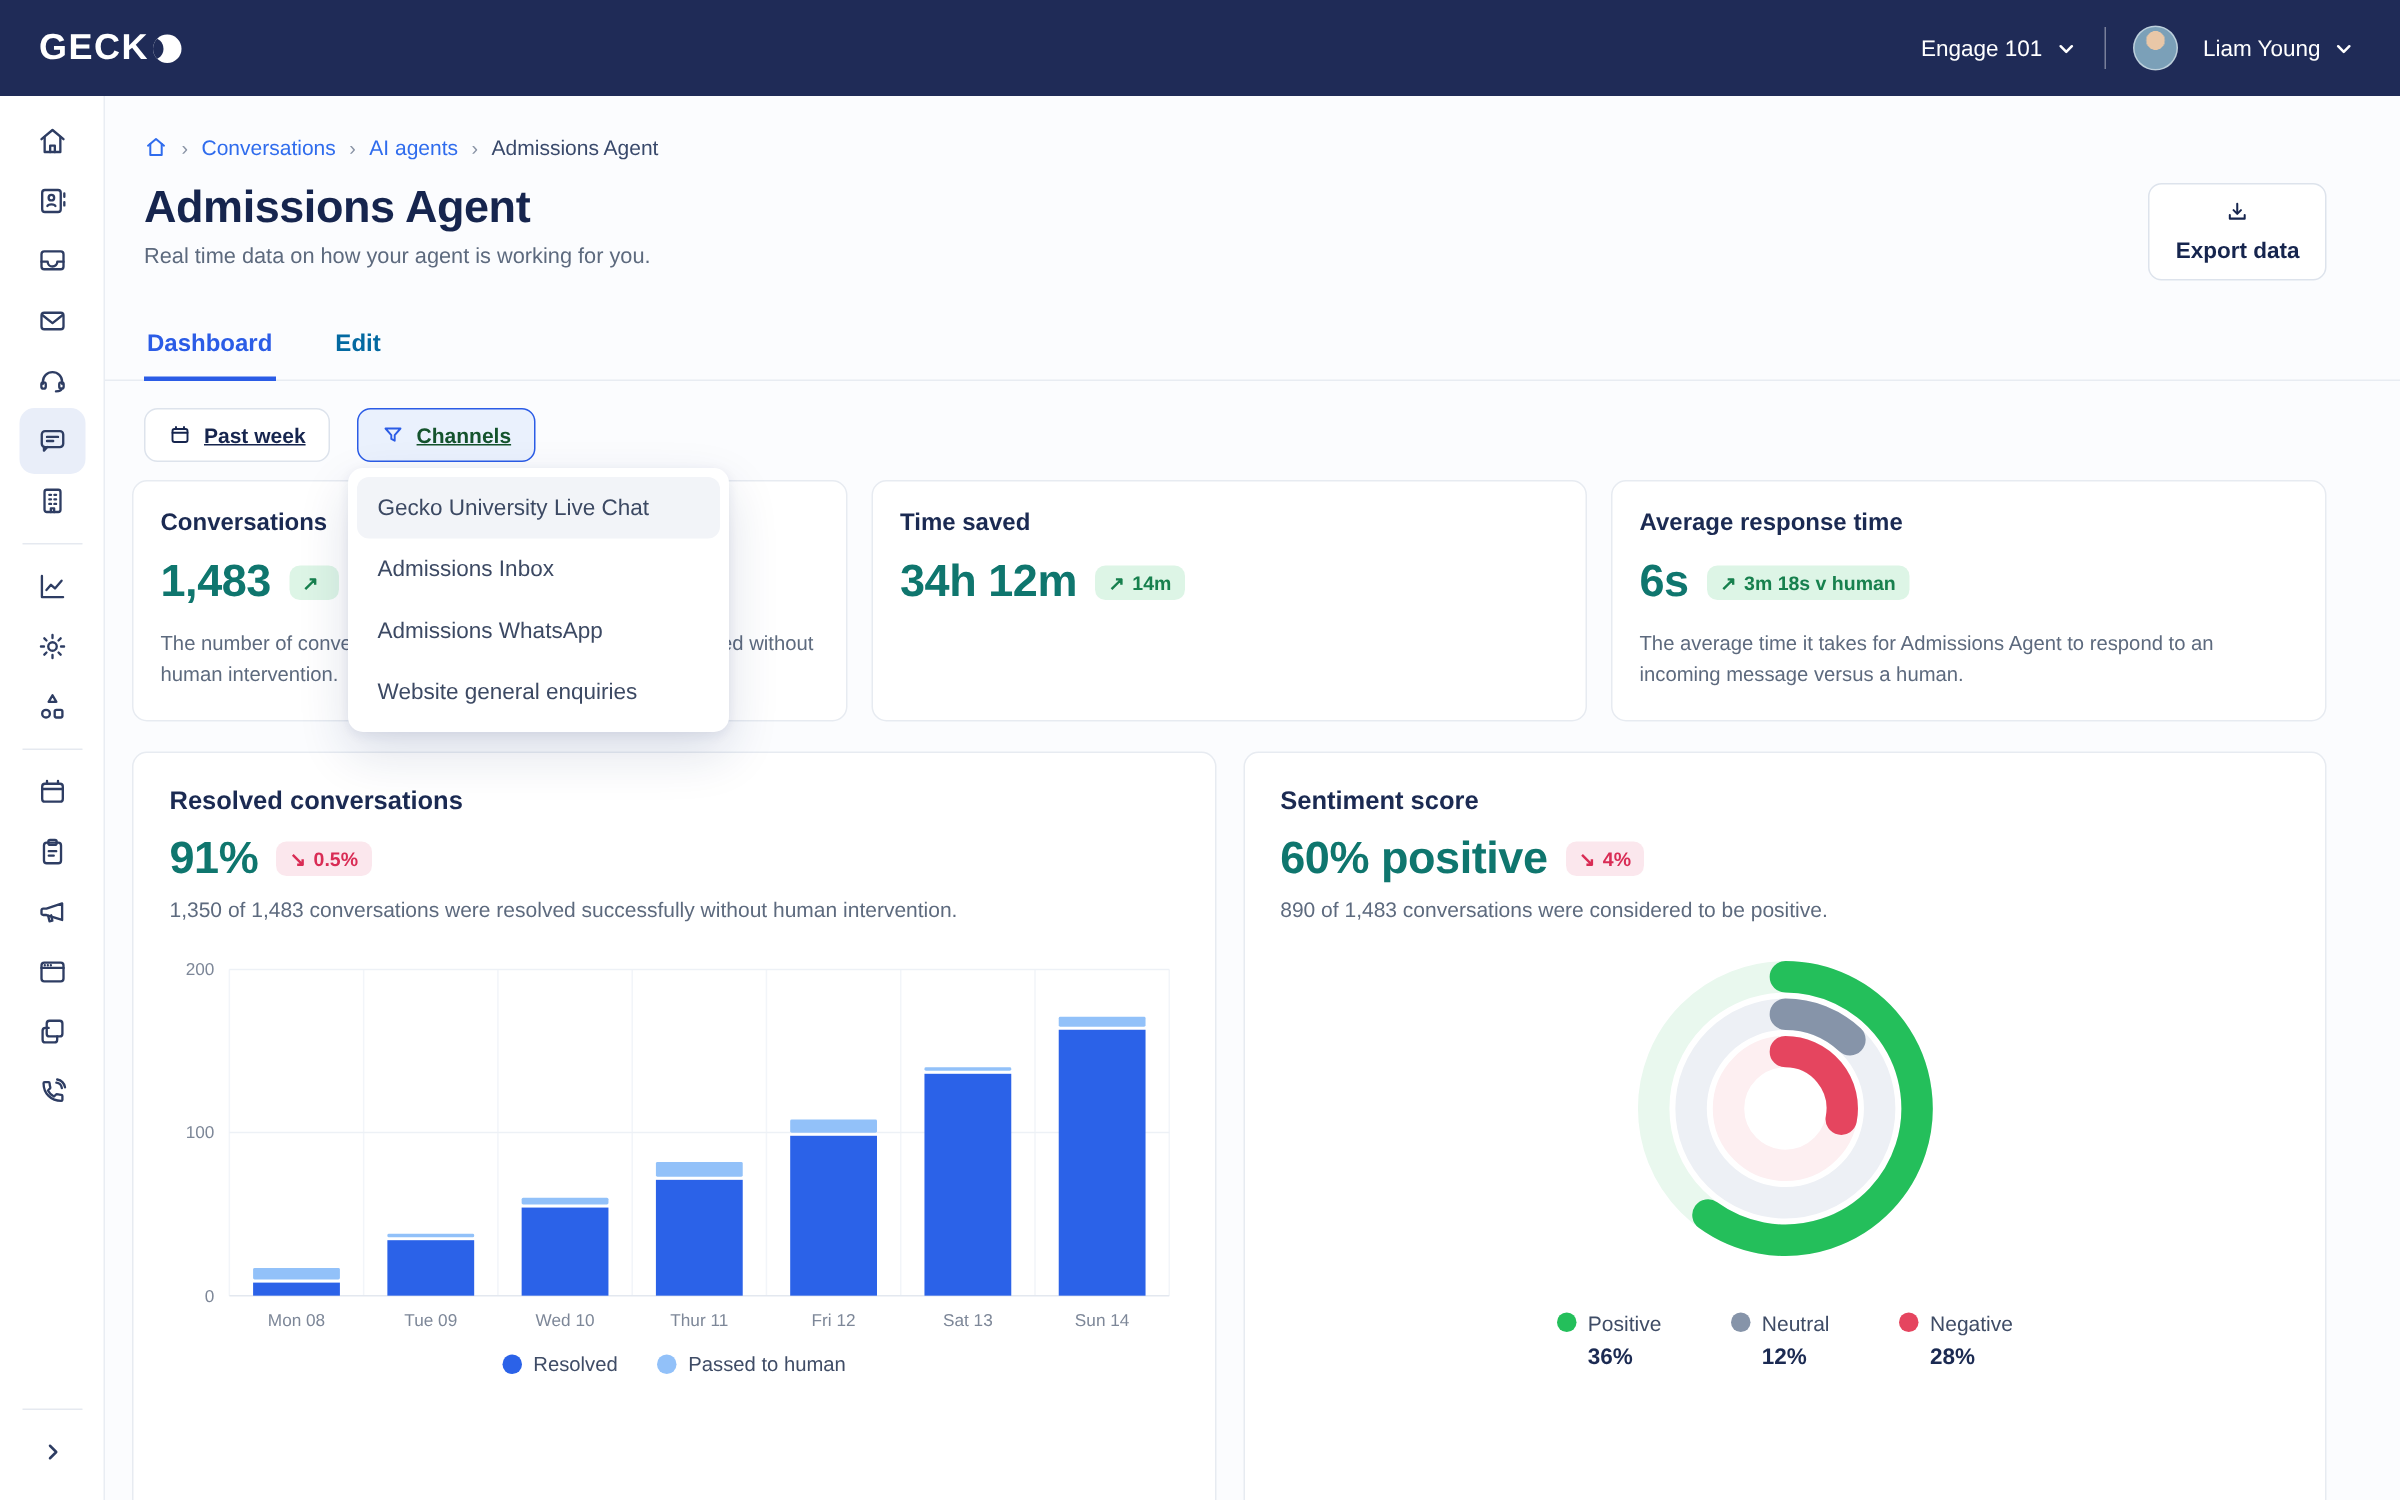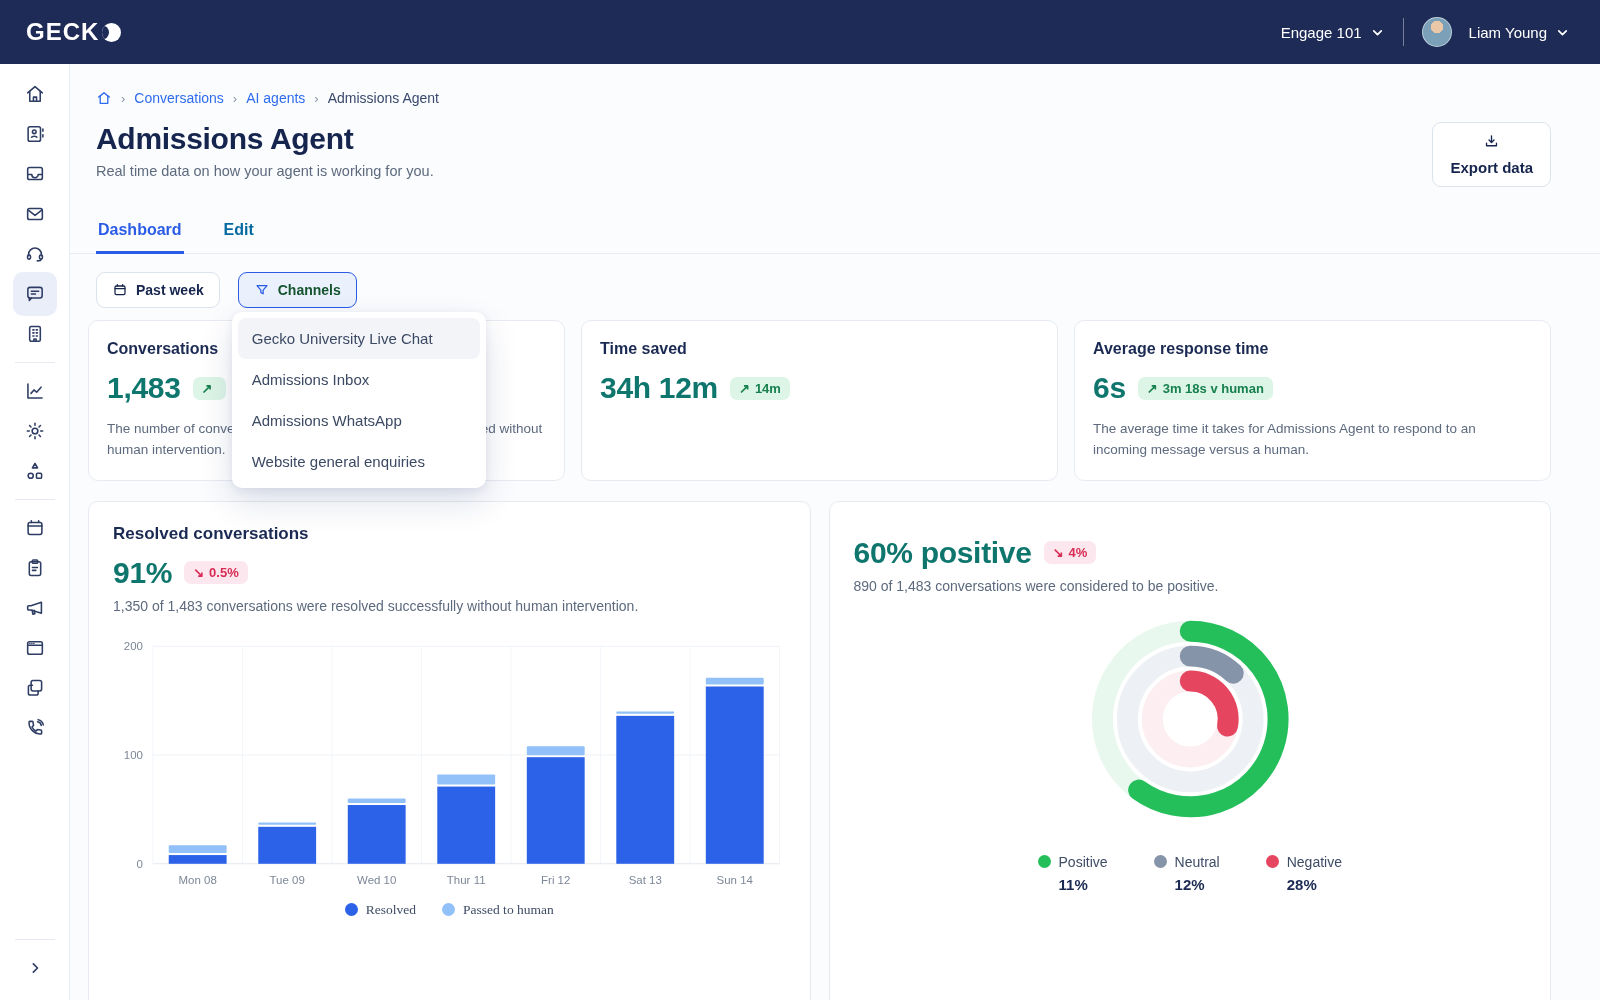--- a/index.html
+++ b/index.html
@@ -44,21 +44,21 @@
   .page-subtitle { font-size:14.5px; color:#5d6a7e; }
   .export-btn { display:flex; align-items:center; gap:9px; background:#fff; border:1px solid #dde3ec;
                 border-radius:9px; padding:10px 17px; font-weight:700; font-size:15px; color:#16254e; cursor:pointer;flex-direction:column; }
 
   .tabs-row { display:flex; gap:38px; margin:24px -49px 0 -18px; padding:0 49px 0 26px; border-bottom:1px solid #e8ecf2; }
   .tab { padding:10px 2px 12px; font-size:16px; font-weight:700; color:#0369a1; cursor:pointer; }
   .tab.active { color:#2b5ce6; border-bottom:3px solid #2b5ce6; margin-bottom:-1px; }
 
   .filters-row { display:flex; gap:18px; margin:18px 0 0 8px; position:relative; }
   .filter-btn { display:flex; align-items:center; gap:8px; padding:9px 15px; border-radius:9px;
-                border:1px solid #dde3ec; background:#fff; font-size:14px; font-weight:700; color:#16254e; cursor:pointer; }
+                border:1px solid #dde3ec; background:#fff; font-size:14px; font-weight:700; color:#16254e; cursor:pointer;text-decoration:underline; }
   .filter-btn.active-filter { border-color:#2b5ce6; background:#eaf1fd; color:#14532d; }
   .channels-wrap { position:relative; }
   .dropdown { position:absolute; top:calc(100% + 4px); left:-6px; width:254px; background:#fff; border-radius:10px;
               box-shadow:0 14px 34px rgba(23,43,99,.14), 0 2px 8px rgba(23,43,99,.08); padding:6px; z-index:100; }
   .dd-item { padding:12px 14px; font-size:15px; color:#3c4963; border-radius:8px; cursor:pointer; }
   .dd-item.highlighted { background:#f2f4f8; }
 
   .stats-row { display:grid; grid-template-columns:repeat(3,1fr); gap:16px; margin-top:12px; }
   .card { background:#fff; border:1px solid #e7ebf1; border-radius:10px; }
   .stat-card { padding:19px 18px; min-height:158px; }
@@ -71,21 +71,21 @@
   .badge.down { background:#fbe7ed; color:#d92c55; }
   .desc { font-size:13.5px; color:#5d6a7e; line-height:1.55; }
 
   .charts-row { display:grid; grid-template-columns:1fr 1fr; gap:18px; margin-top:20px; }
   .chart-card { padding:22px 24px; height:568px; overflow:hidden; }
   .chart-title { font-size:17px; font-weight:700; color:#1b2a52; }
   .chart-card .value-row { margin:12px 0 6px; }
   .chart-card .desc { font-size:14px; }
   .bar-svg { display:block; width:100%; margin-top:14px; }
   .chart-legend { display:flex; justify-content:center; gap:26px; margin-top:8px; }
-  .legend-item { display:flex; align-items:center; gap:8px; font-size:13.5px; color:#3f4c66;font-family:Liberation Serif, serif; }
+  .legend-item { display:flex; align-items:center; gap:8px; font-size:13.5px; color:#3f4c66; }
   .legend-dot { width:13px; height:13px; border-radius:50%; }
 
   .ring-svg { display:block; width:100%; margin-top:2px; }
   .ring-legend { display:flex; justify-content:center; gap:46px; margin-top:14px; }
   .ring-legend-item .row1 { display:flex; align-items:center; gap:8px; font-size:14px; color:#3f4c66; }
   .ring-legend-item .pct { margin:6px 0 0 21px; font-size:15px; font-weight:800; color:#1b2a52; }
 
   .bottom-row { display:grid; grid-template-columns:1fr 1fr; gap:18px; margin-top:20px; }
   .bottom-card { padding:22px 24px; height:140px; }
 
@@ -389,20 +389,21 @@
             <span>Resolved</span>
           </div>
           <div class="legend-item">
             <span class="legend-dot" style="background: rgb(146, 193, 249);"></span>
             <span>Passed to human</span>
           </div>
         </div>
     </div>
 
     <div class="card chart-card">
+      <div class="chart-title">Sentiment score</div>
       <div class="value-row">
         <span class="big-value">60% positive</span>
         <span class="badge down">
           <span>↘</span>
           <span>4%</span>
         </span>
       </div>
       <div class="desc">890 of 1,483 conversations were considered to be positive.</div>
       <svg id="ringChart" class="ring-svg" viewBox="0 0 674 240" height="240">
           <circle cx="337" cy="119" r="88" fill="none" stroke="#e9f8ee" stroke-width="21"></circle>
@@ -411,21 +412,21 @@
           <path d="M 337 56 A 63 63 0 0 1 380.12646767350736 73.07497647245107" fill="none" stroke="#8694a9" stroke-width="21" stroke-linecap="round"></path>
           <circle cx="337" cy="119" r="38" fill="none" stroke="#fdeff1" stroke-width="21"></circle>
           <path d="M 337 81 A 38 38 0 0 1 374.3269155276902 126.12048995425755" fill="none" stroke="#e5455f" stroke-width="21" stroke-linecap="round"></path>
         </svg>
       <div id="ringLegend" class="ring-legend">
           <div class="ring-legend-item">
             <div class="row1">
               <span class="legend-dot" style="background: rgb(36, 191, 91);"></span>
               <span>Positive</span>
             </div>
-            <div class="pct">11%</div>
+            <div class="pct">36%</div>
           </div>
           <div class="ring-legend-item">
             <div class="row1">
               <span class="legend-dot" style="background: rgb(134, 148, 169);"></span>
               <span>Neutral</span>
             </div>
             <div class="pct">12%</div>
           </div>
           <div class="ring-legend-item">
             <div class="row1">

